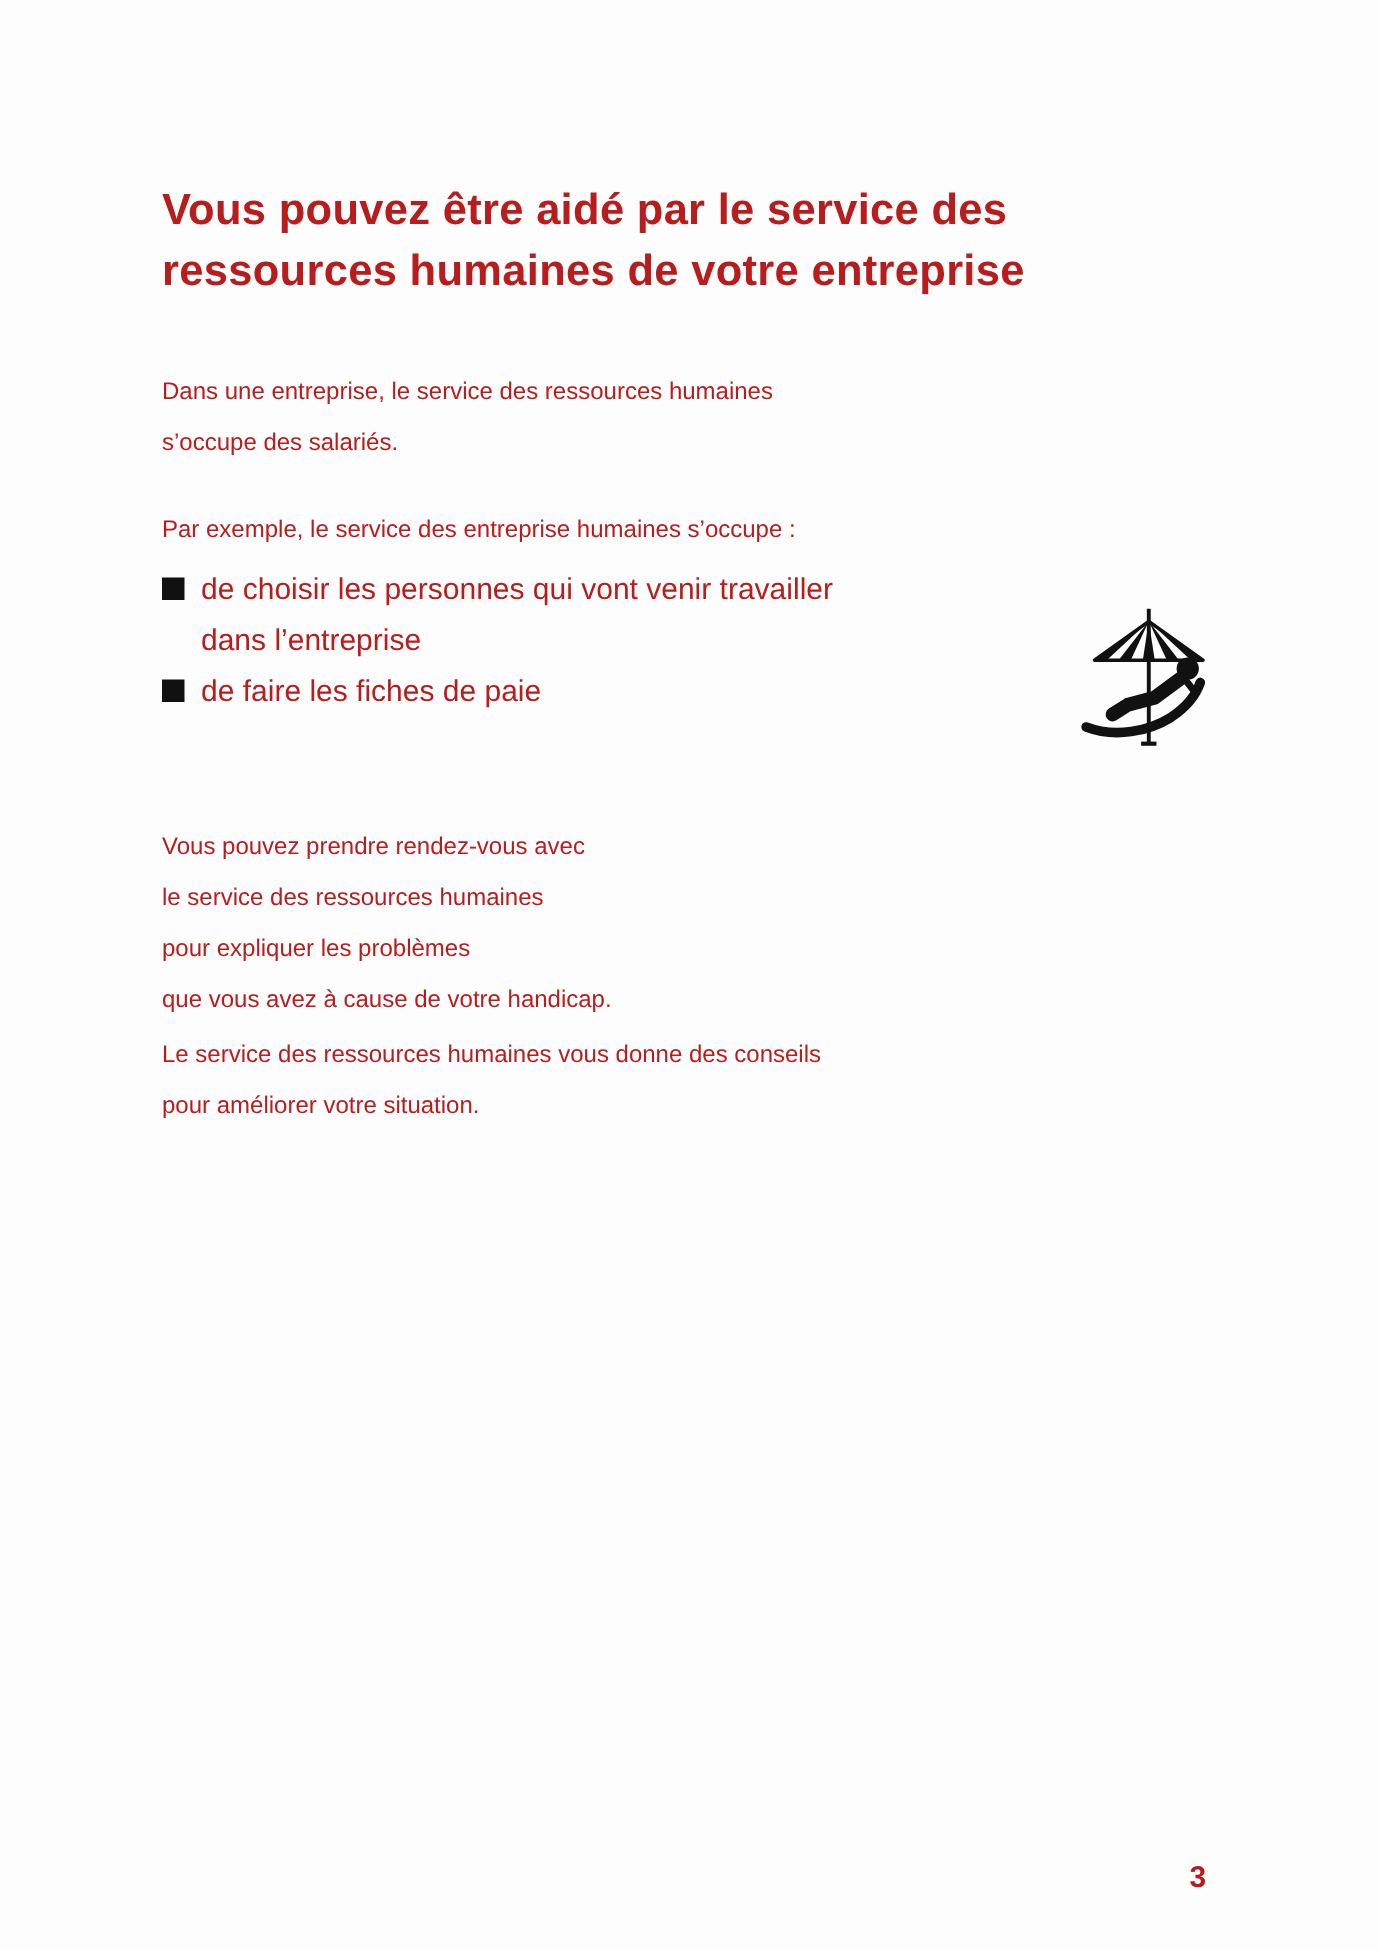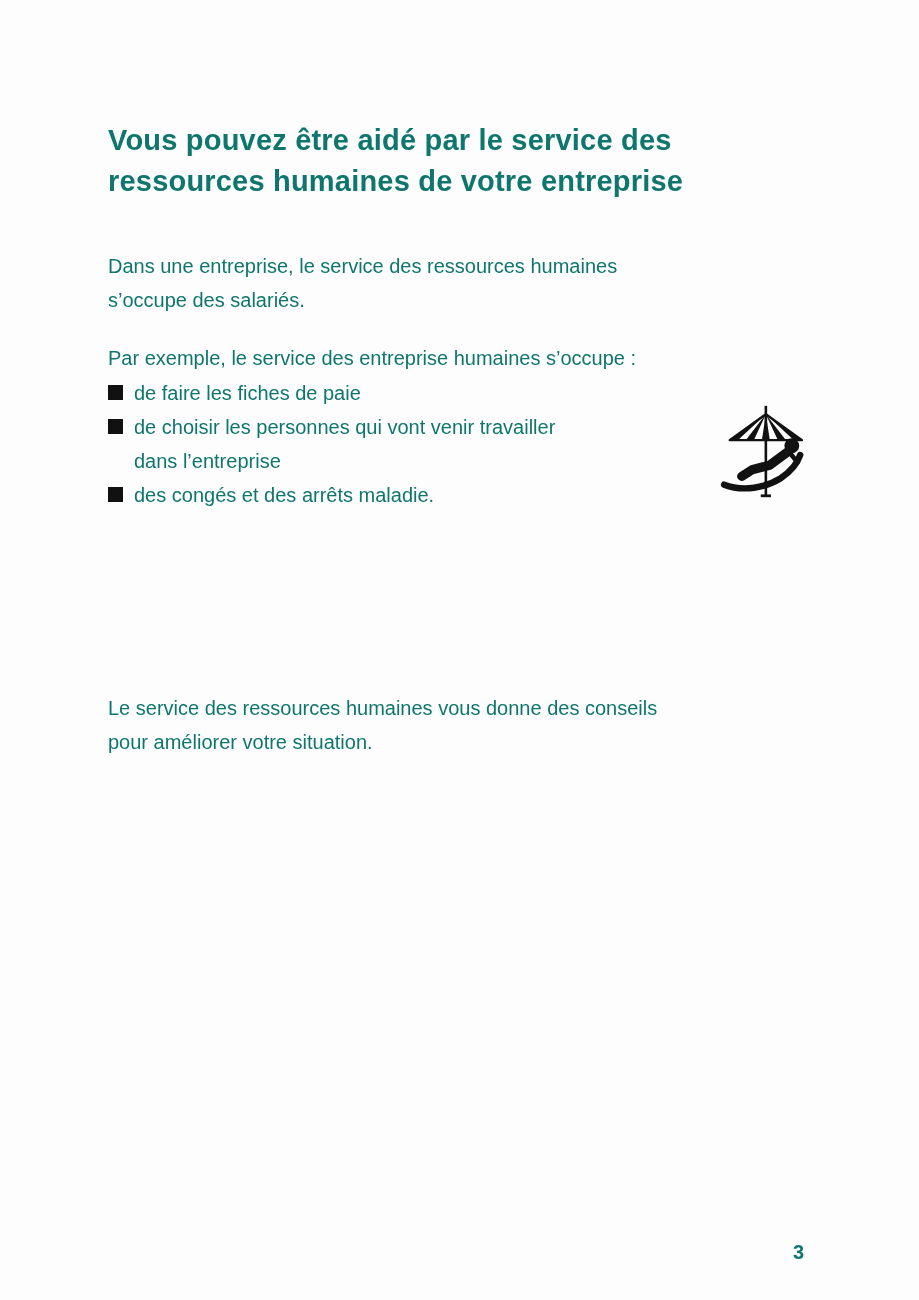--- a/index.html
+++ b/index.html
@@ -6,37 +6,37 @@
     margin: 0;
     padding: 0;
     background: #e8e8e8;
   }
   .page {
     position: relative;
     width: 919px;
     height: 1300px;
     background: #fdfdfd;
     font-family: "Liberation Sans", sans-serif;
-    color: #0f766e;
+    color: #b91c1c;
     overflow: hidden;
   }
   .title {
     position: absolute;
     left: 108px;
     top: 101px;
     font-size: 29px;
     font-weight: bold;
     line-height: 41px;
     letter-spacing: 0.2px;
     white-space: pre-line;
   }
   .para {
     position: absolute;
     left: 108px;
-    font-size: 20px;
+    font-size: 16px;
     line-height: 34px;
     white-space: pre-line;
   }
   .para-1 { top: 229px; }
   .para-2 { top: 321px; }
   .para-3 { top: 532px; }
   .para-4 { top: 671px; }
   .bullet-list {
     position: absolute;
     left: 108px;
@@ -82,30 +82,26 @@
 ressources humaines de votre entreprise</h1>
 
   <p class="para para-1">Dans une entreprise, le service des ressources humaines
 s’occupe des salariés.</p>
 
   <p class="para para-2">Par exemple, le service des entreprise humaines s’occupe :</p>
 
   <div class="bullet-list">
     <div class="bullet-item">
       <span class="bullet-square"></span>
-      <span class="bullet-text">de faire les fiches de paie</span>
-    </div>
-    <div class="bullet-item">
-      <span class="bullet-square"></span>
       <span class="bullet-text">de choisir les personnes qui vont venir travailler
 dans l’entreprise</span>
     </div>
     <div class="bullet-item">
       <span class="bullet-square"></span>
-      <span class="bullet-text">des congés et des arrêts maladie.</span>
+      <span class="bullet-text">de faire les fiches de paie</span>
     </div>
   </div>
 
   <div class="vacation-icon">
     <svg viewBox="0 0 100 110" width="96" height="102" xmlns="http://www.w3.org/2000/svg">
       <g fill="#111" stroke="none">
 
         <rect x="50.6" y="2" width="2.8" height="10"></rect>
 
         <rect x="50.6" y="11" width="2.8" height="88"></rect>
@@ -124,19 +120,23 @@
       <circle cx="80" cy="45" r="8" fill="#111"></circle>
 
       <path d="M75,52 L56,66 L37,71 L26,78" fill="none" stroke="#111" stroke-width="10" stroke-linecap="round" stroke-linejoin="round"></path>
 
       <path d="M7,87 C28,95 52,90 68,80 C80,72 86,64 89,55" fill="none" stroke="#111" stroke-width="7" stroke-linecap="round"></path>
 
       <path d="M79,54 L86,63" fill="none" stroke="#111" stroke-width="5" stroke-linecap="round"></path>
     </svg>
   </div>
 
+  <p class="para para-3">Vous pouvez prendre rendez-vous avec
+le service des ressources humaines
+pour expliquer les problèmes
+que vous avez à cause de votre handicap.</p>
 
   <p class="para para-4">Le service des ressources humaines vous donne des conseils
 pour améliorer votre situation.</p>
 
   <div class="page-number">3</div>
 
 </div>
 
 </body></html>

